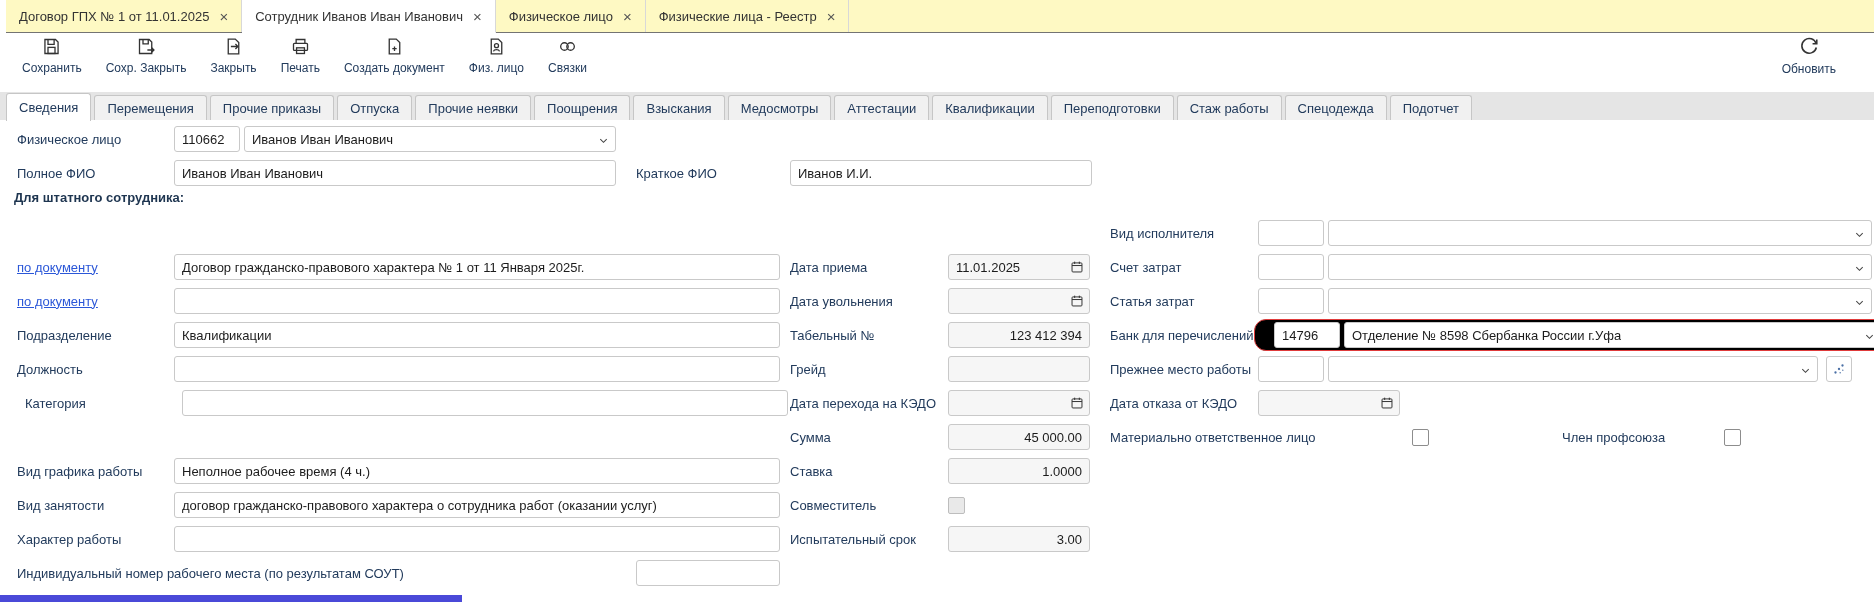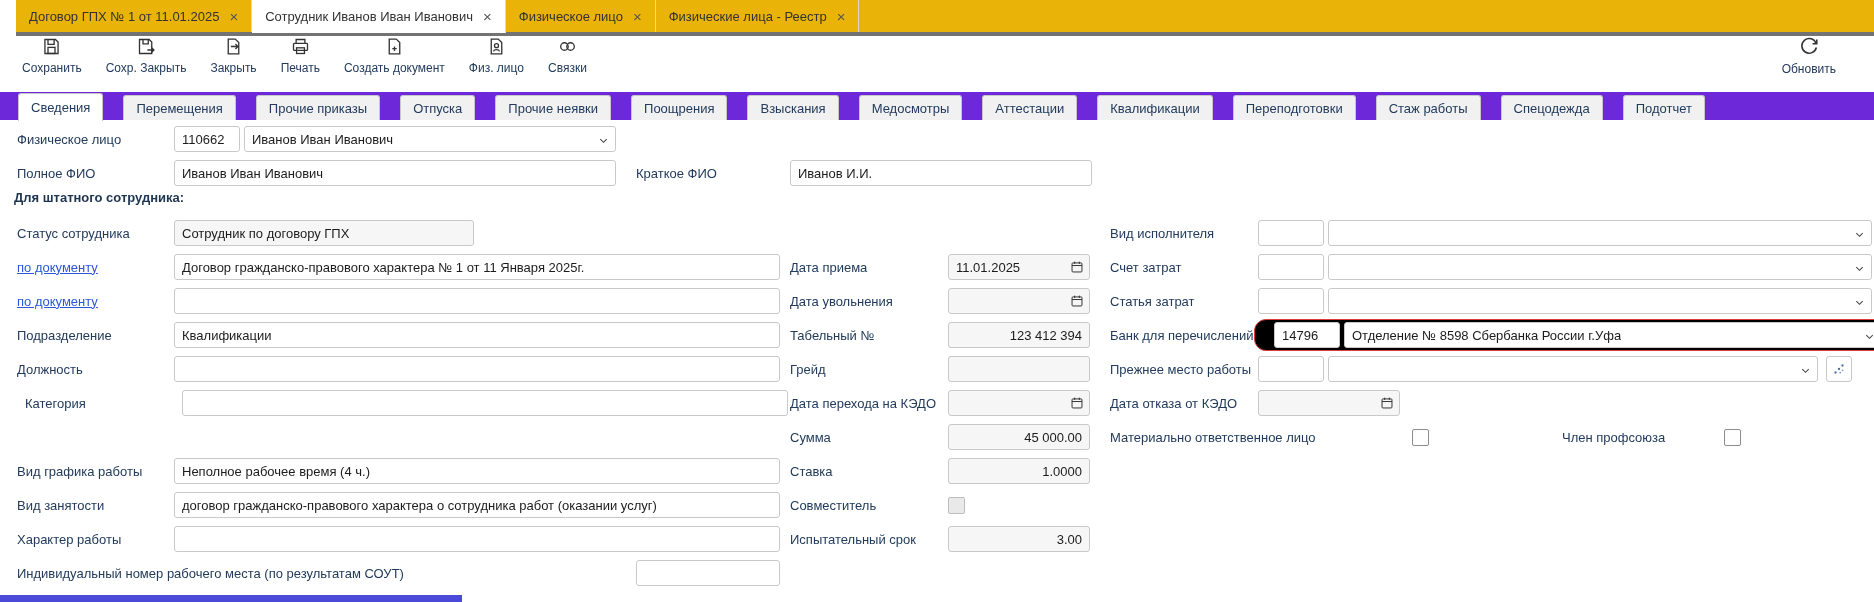--- a/index.html
+++ b/index.html
@@ -1,37 +1,37 @@
 <!DOCTYPE html>
 <html><head>
 <meta charset="utf-8">
 <style>
   html,body{margin:0;padding:0}
   body{width:1874px;height:602px;position:relative;overflow:hidden;background:#fff;
        font-family:"Liberation Sans",sans-serif;font-size:13px;color:#223b5c}
   svg{display:block}
 
   
-  .doc-tabs{position:absolute;top:0;left:16px;right:0;height:32px;background:#eab308;
-            border-bottom:4px solid #737373;display:flex;z-index:5}
+  .doc-tabs{position:absolute;top:0;left:6px;right:0;height:32px;background:#fef9c3;
+            border-bottom:1px solid #737373;display:flex;z-index:5}
   .dtab{display:flex;align-items:center;gap:10px;padding:0 13px;border-right:1px solid #d8d8d8;
         font-size:13px;color:#333;cursor:default;white-space:nowrap}
   .dtab.active{background:#fff;margin-bottom:-1px;border-bottom:1px solid #fff}
   .dtab .x{color:#555;font-size:15px;line-height:1;cursor:pointer}
 
   
   .toolbar{position:absolute;top:32px;left:0;right:0;height:60px;display:flex;padding:0 10px}
   .tbtn{display:flex;flex-direction:column;align-items:center;gap:4px;padding:4px 12px;
         font-size:12px;color:#223b5c;white-space:nowrap;cursor:pointer}
   .tbtn.refresh{margin-left:auto;margin-right:16px}
   .ticon{color:#333}
 
   
   .nav-tabs{position:absolute;top:92px;left:0;right:0;height:28px;display:flex;align-items:flex-end;
-            gap:20px;padding-left:18px;border-bottom:1px solid #c6c6c6;background:#6d28d9}
+            gap:3px;padding-left:6px;border-bottom:1px solid #c6c6c6;background:#e5e5e5}
   .ntab{height:24px;display:flex;align-items:center;padding:0 12px;background:#f1f1f1;
         border:1px solid #c6c6c6;border-bottom:none;border-radius:3px 3px 0 0;font-size:13px;
         white-space:nowrap;cursor:pointer}
   .ntab.active{background:#fff;height:27px;margin-bottom:-1px;z-index:2}
 
   
   .content{position:absolute;top:120px;left:0;right:0;bottom:0;background:#fff}
   .frow{position:absolute;display:flex;align-items:center;height:26px}
   .flabel{font-size:13px;color:#223b5c;white-space:nowrap}
   .lw1{width:157px}.lw2{width:158px}.lw3{width:148px}
@@ -198,26 +198,20 @@
         <span class="val">Иванов Иван Иванович</span>
       </div>
     <div class="flabel" style="width:154px;padding-left:20px">Краткое ФИО</div>
     <div class="field" style="width:302px">
         <span class="val">Иванов И.И.</span>
       </div>
   </div>
 
   <div class="section-title" style="top:70px;left:14px">Для штатного сотрудника:</div>
 
-  <div class="frow" style="top:100px;left:17px">
-    <div class="flabel lw1">Статус сотрудника</div>
-    <div class="field ro" style="width:300px">
-        <span class="val">Сотрудник по договору ГПХ</span>
-      </div>
-  </div>
   <div class="frow" style="top:134px;left:17px">
     <div class="flabel lw1"><span class="link">по документу</span></div>
     <div class="field" style="width:606px">
         <span class="val">Договор гражданско-правового характера № 1 от 11 Января 2025г.</span>
       </div>
   </div>
   <div class="frow" style="top:168px;left:17px">
     <div class="flabel lw1"><span class="link">по документу</span></div>
     <div class="field" style="width:606px">
         <span class="val"></span>

